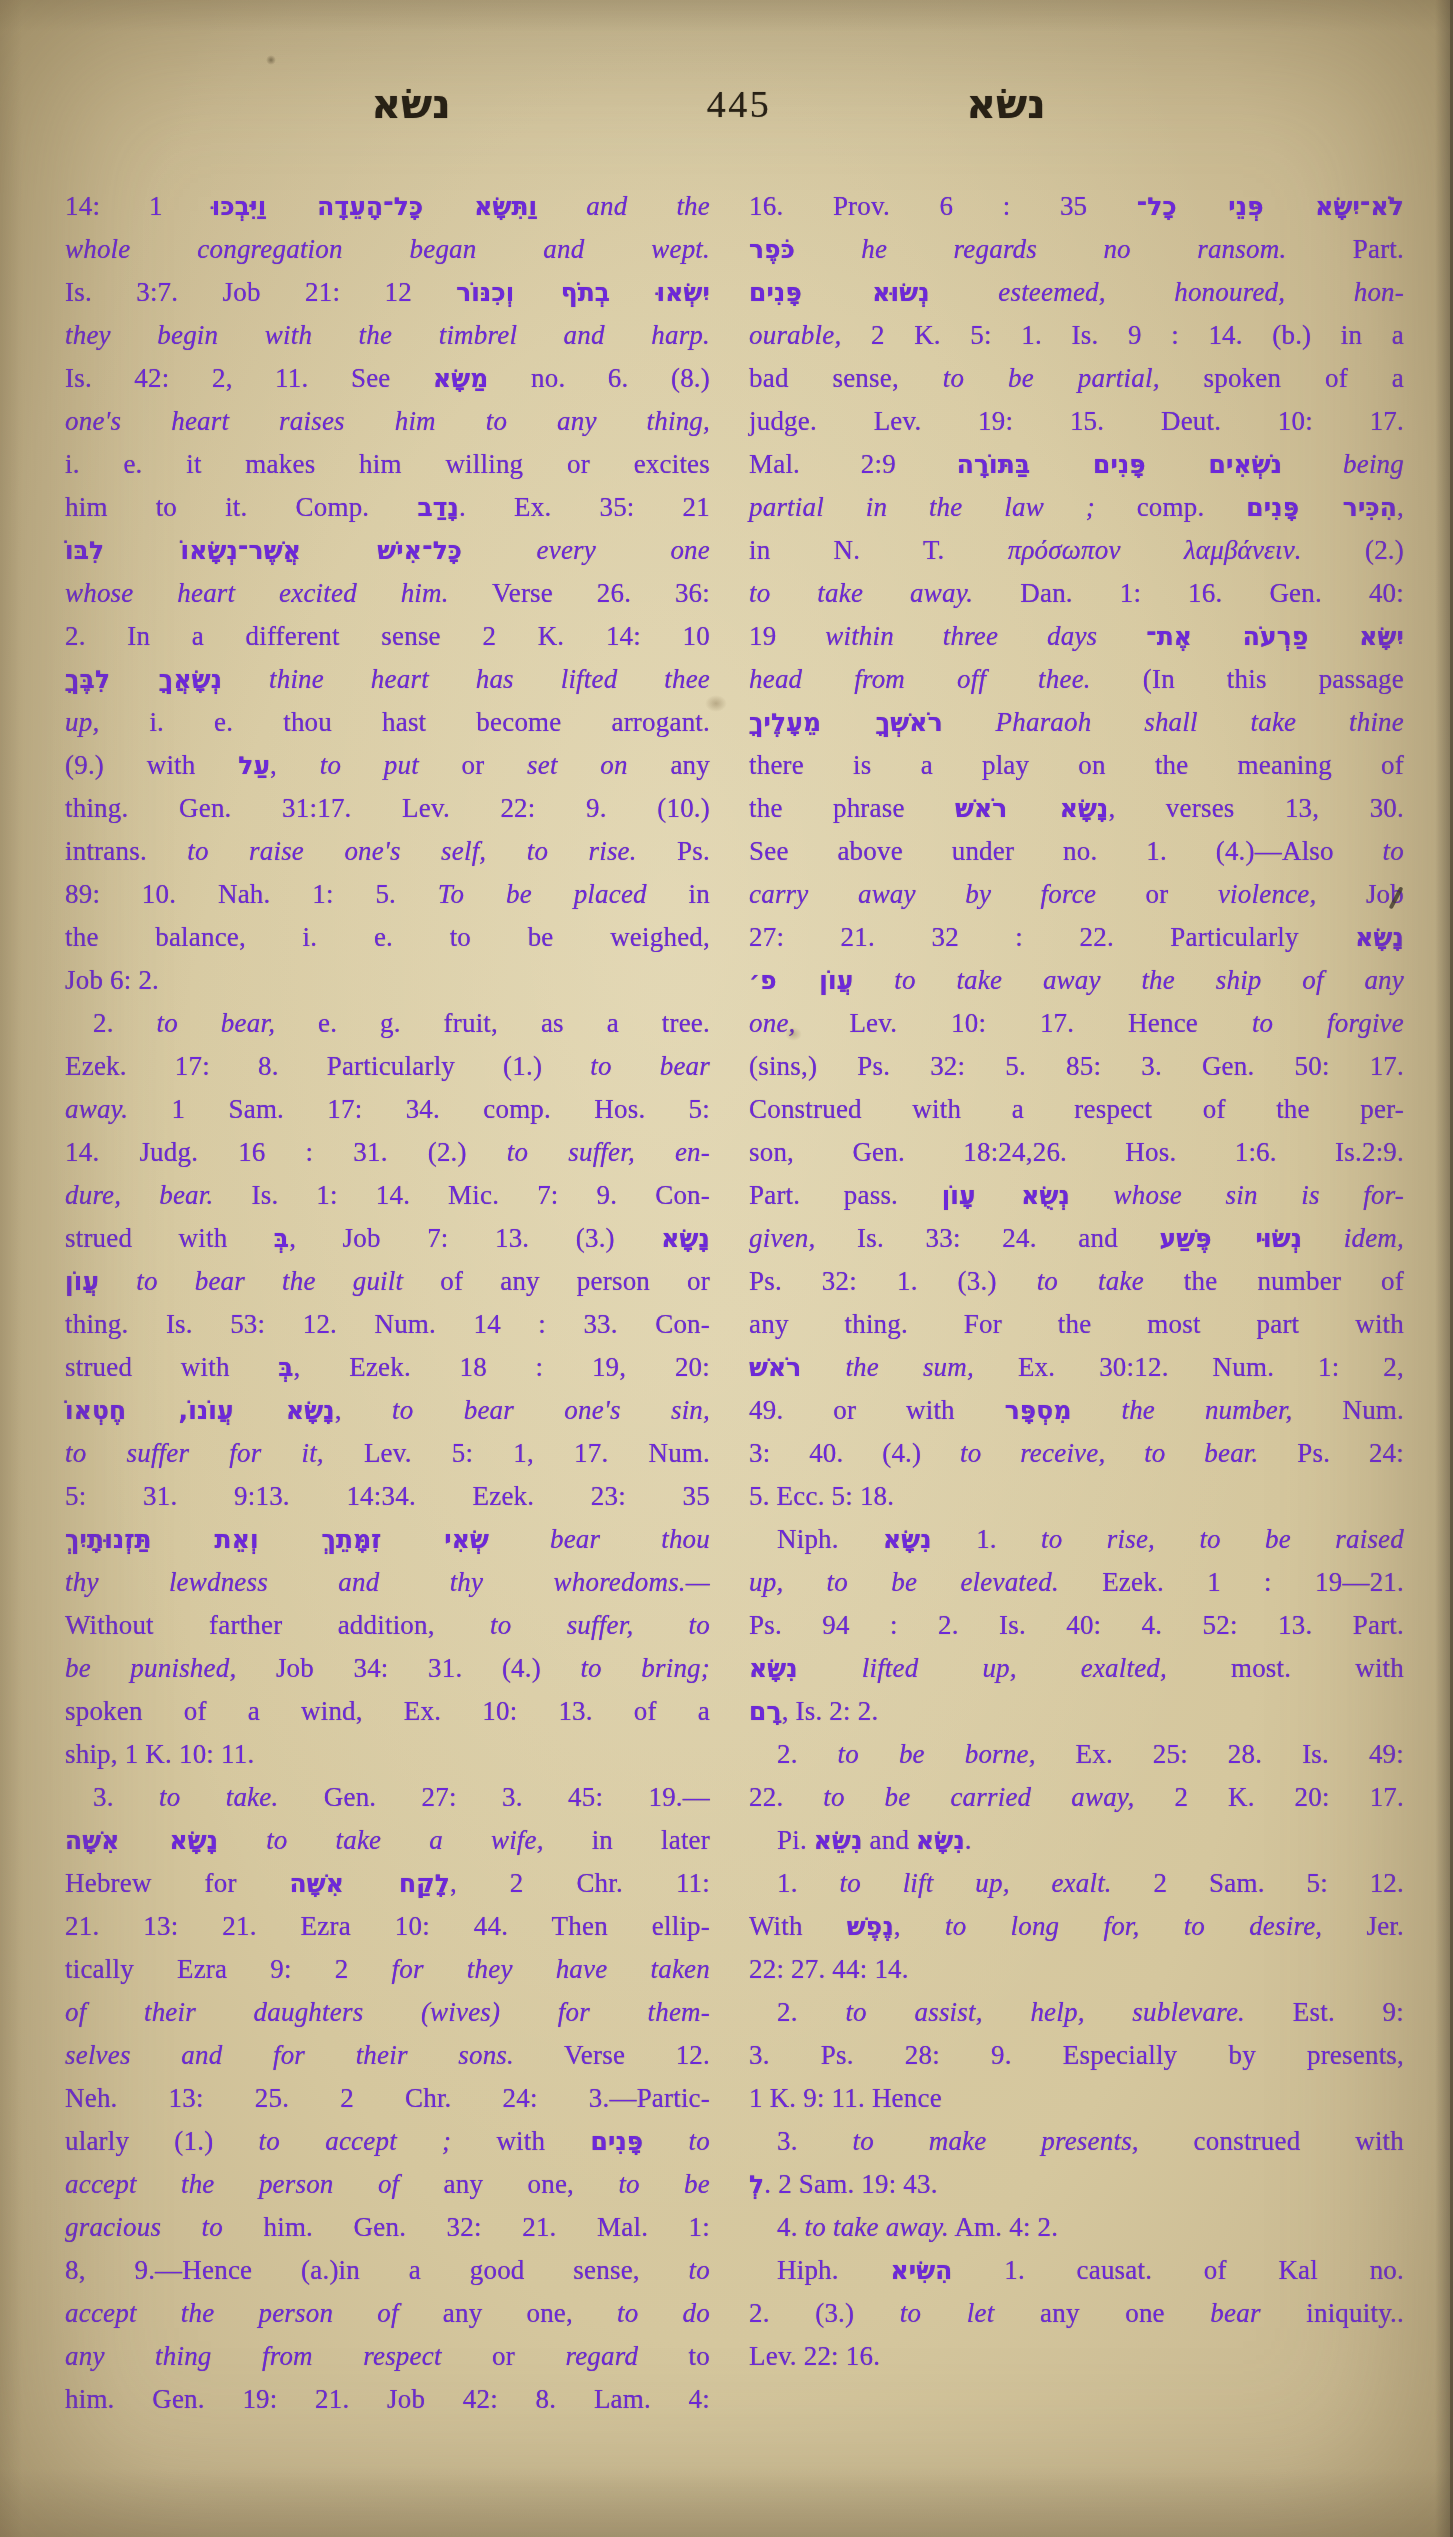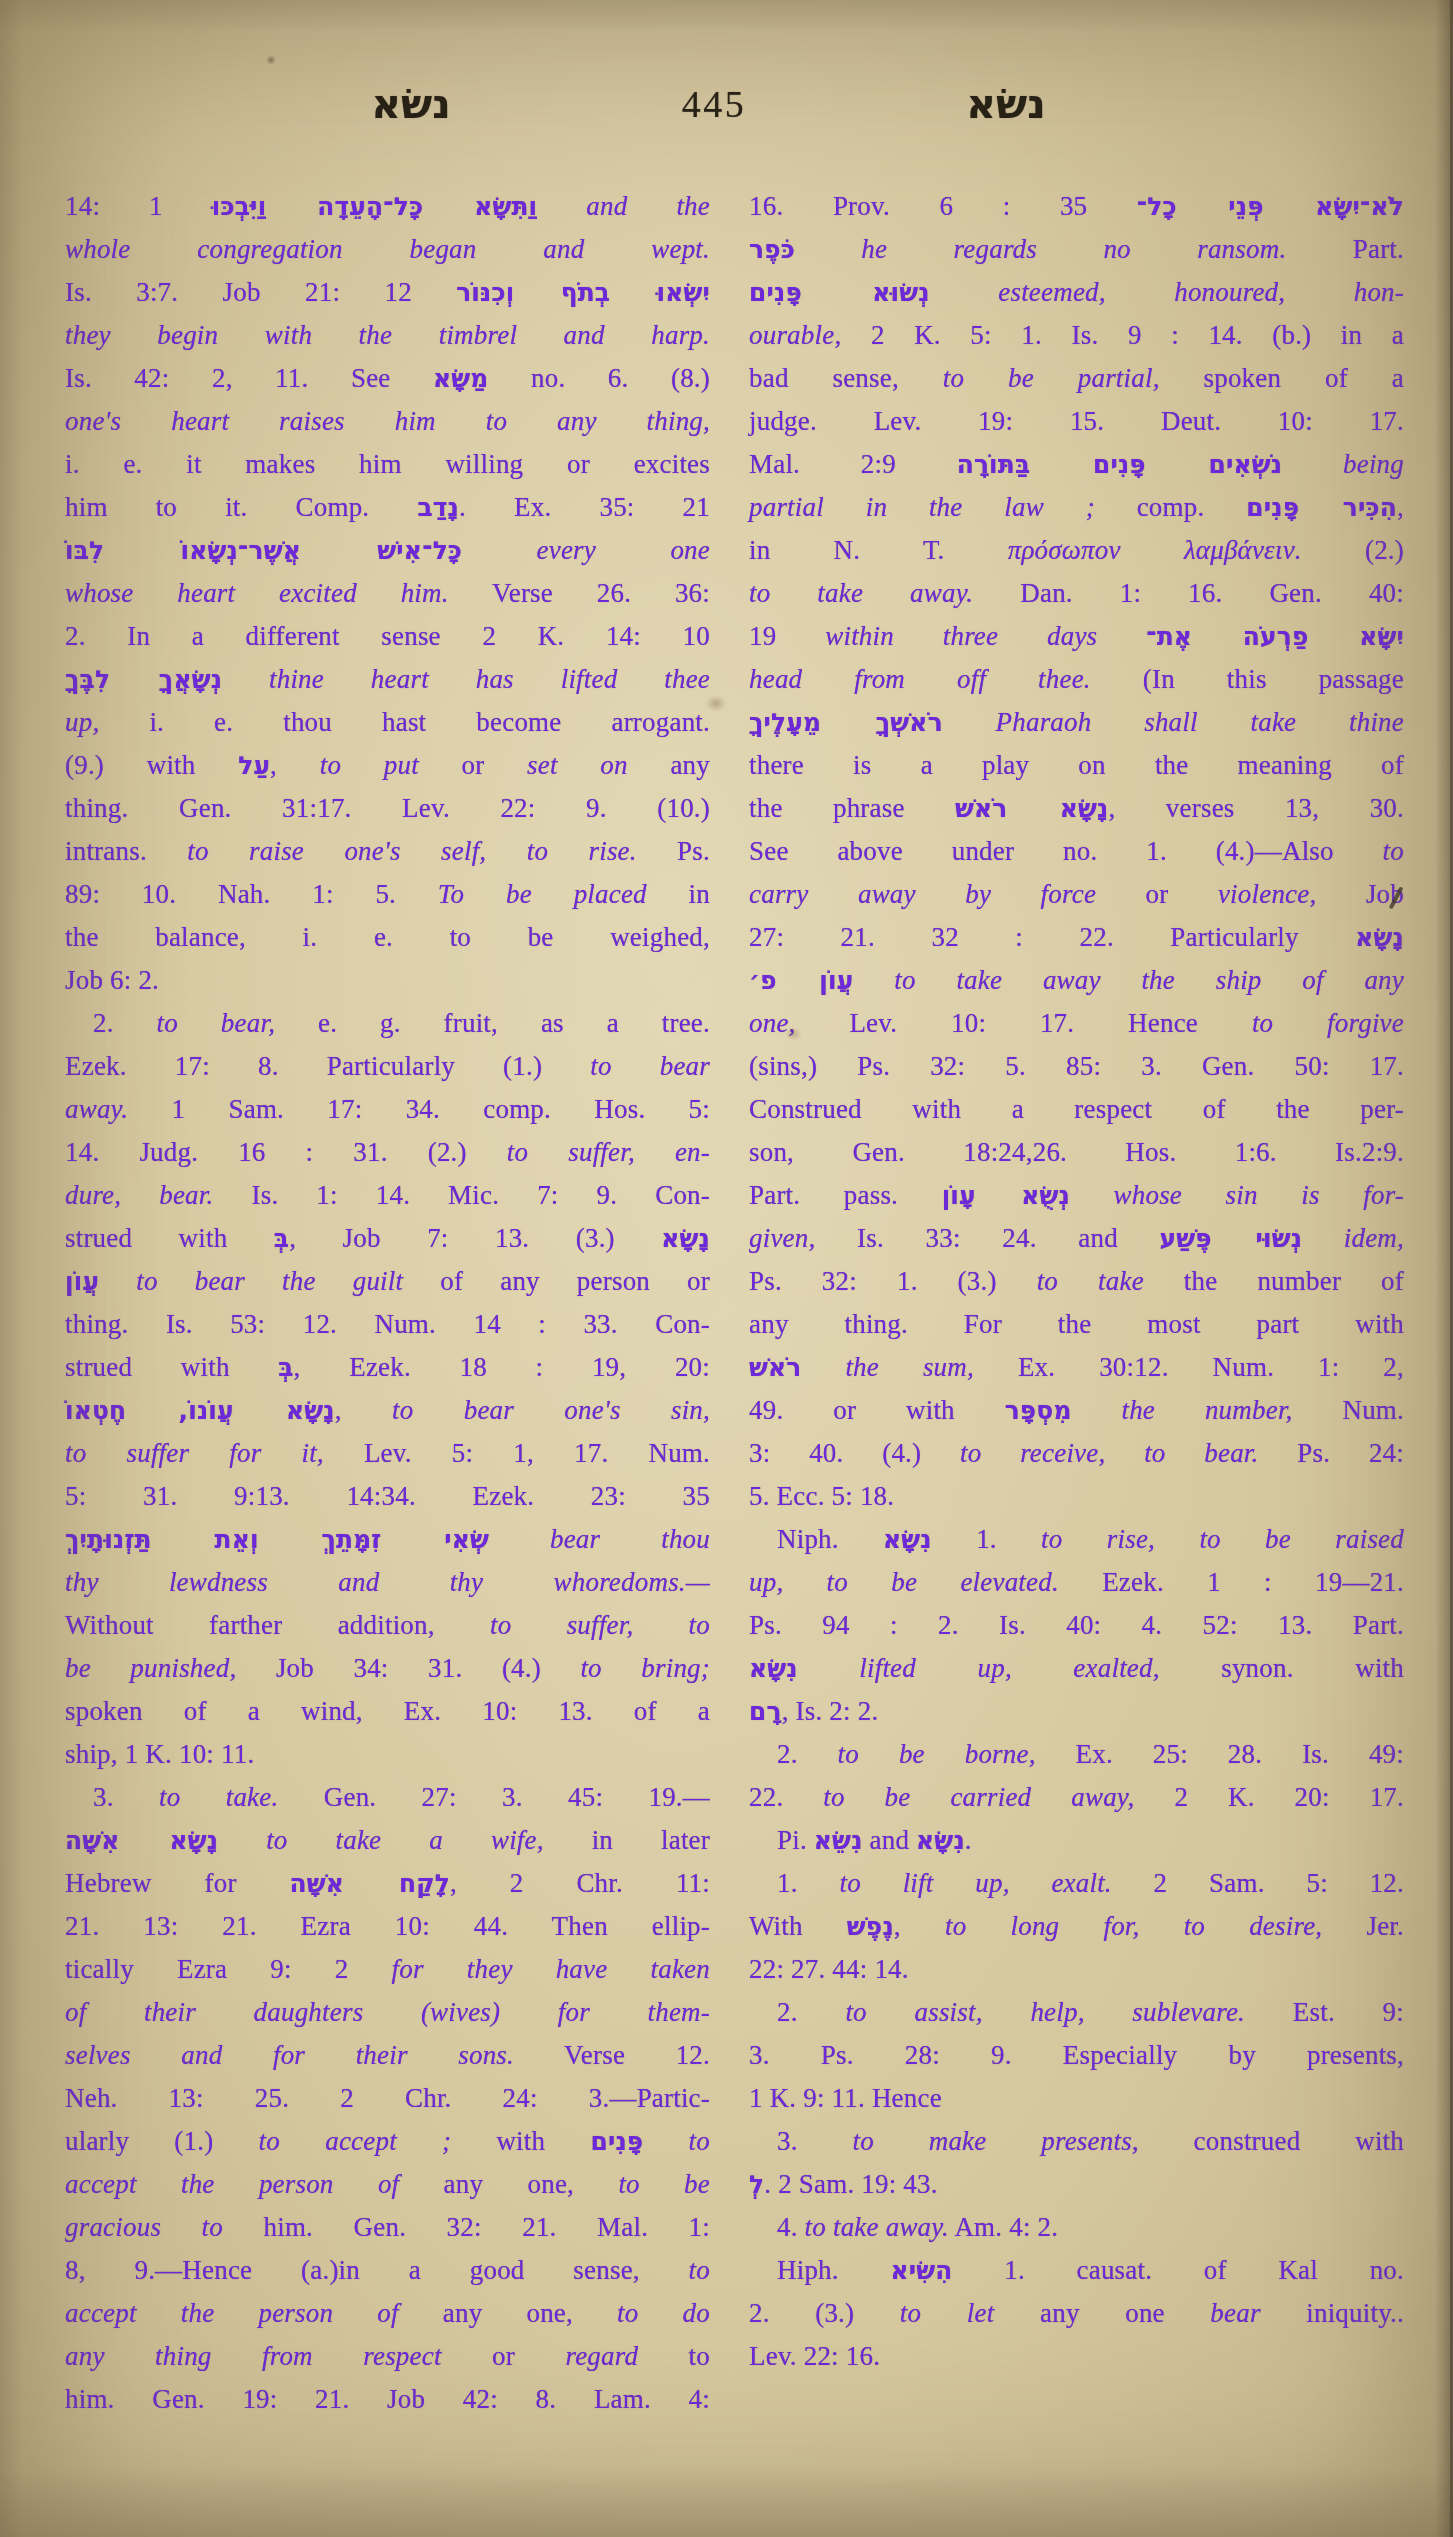--- a/index.html
+++ b/index.html
@@ -41,21 +41,21 @@
 
   .header{position:absolute;top:76px;left:0;width:100%;height:57px;color:#241e14;}
   .headword{
     position:absolute;transform:translateX(-50%);
     font-family:"DejaVu Sans",sans-serif;font-weight:bold;font-size:41px;line-height:57px;
     text-shadow:0 0 1px rgba(40,33,24,.55);
   }
   .headword.left{left:411px;}
   .headword.right{left:1006px;}
   .pagenum{
-    position:absolute;left:714px;transform:translateX(-50%);
+    position:absolute;left:739px;transform:translateX(-50%);
     font-size:38px;line-height:57px;letter-spacing:2.5px;
     text-shadow:0 0 1px rgba(40,33,24,.55);
   }
 
   .col{
     position:absolute;top:185px;color:#6d28d9;
     font-size:27px;letter-spacing:0.2px;
   }
   .col.left{left:65px;width:645px;}
   .col.right{left:749px;width:655px;}
@@ -178,21 +178,21 @@
     <div class="line"><span class="s-i">given,</span><span class="s-r"> Is. 33: 24. and </span><span class="s-h" dir="rtl">נְשׂוּי פֶּשַׁע</span><span class="s-i"> idem,</span></div>
     <div class="line"><span class="s-r">Ps. 32: 1. (3.) </span><span class="s-i">to take</span><span class="s-r"> the number of</span></div>
     <div class="line"><span class="s-r">any thing. For the most part with</span></div>
     <div class="line"><span class="s-h" dir="rtl">רֹאשׁ</span><span class="s-i"> the sum,</span><span class="s-r"> Ex. 30:12. Num. 1: 2,</span></div>
     <div class="line"><span class="s-r">49. or with </span><span class="s-h" dir="rtl">מִסְפָּר</span><span class="s-i"> the number,</span><span class="s-r"> Num.</span></div>
     <div class="line"><span class="s-r">3: 40. (4.) </span><span class="s-i">to receive, to bear.</span><span class="s-r"> Ps. 24:</span></div>
     <div class="line end"><span class="s-r">5. Ecc. 5: 18.</span></div>
     <div class="line ind"><span class="s-r">Niph. </span><span class="s-h" dir="rtl">נִשָּׂא</span><span class="s-r"> 1. </span><span class="s-i">to rise, to be raised</span></div>
     <div class="line"><span class="s-i">up, to be elevated.</span><span class="s-r">  Ezek. 1 : 19—21.</span></div>
     <div class="line"><span class="s-r">Ps. 94 : 2.  Is. 40: 4.  52: 13.  Part.</span></div>
-    <div class="line"><span class="s-h" dir="rtl">נִשָּׂא</span><span class="s-i"> lifted up, exalted,</span><span class="s-r"> synon. with</span></div>
+    <div class="line"><span class="s-h" dir="rtl">נִשָּׂא</span><span class="s-i"> lifted up, exalted,</span><span class="s-r"> most. with</span></div>
     <div class="line end"><span class="s-h" dir="rtl">רָם</span><span class="s-r">, Is. 2: 2.</span></div>
     <div class="line ind"><span class="s-r">2. </span><span class="s-i">to be borne,</span><span class="s-r"> Ex. 25: 28.  Is. 49:</span></div>
     <div class="line"><span class="s-r">22. </span><span class="s-i">to be carried away,</span><span class="s-r"> 2 K. 20: 17.</span></div>
     <div class="line ind end"><span class="s-r">Pi. </span><span class="s-h" dir="rtl">נִשֵּׂא</span><span class="s-r"> and </span><span class="s-h" dir="rtl">נִשָּׂא</span><span class="s-r">.</span></div>
     <div class="line ind"><span class="s-r">1. </span><span class="s-i">to lift up, exalt.</span><span class="s-r">  2 Sam. 5: 12.</span></div>
     <div class="line"><span class="s-r">With </span><span class="s-h" dir="rtl">נֶפֶשׁ</span><span class="s-r">, </span><span class="s-i">to long for, to desire,</span><span class="s-r"> Jer.</span></div>
     <div class="line end"><span class="s-r">22: 27.  44: 14.</span></div>
     <div class="line ind"><span class="s-r">2. </span><span class="s-i">to assist, help, sublevare.</span><span class="s-r"> Est. 9:</span></div>
     <div class="line"><span class="s-r">3.  Ps. 28: 9.  Especially by presents,</span></div>
     <div class="line end"><span class="s-r">1 K. 9: 11.  Hence</span></div>

